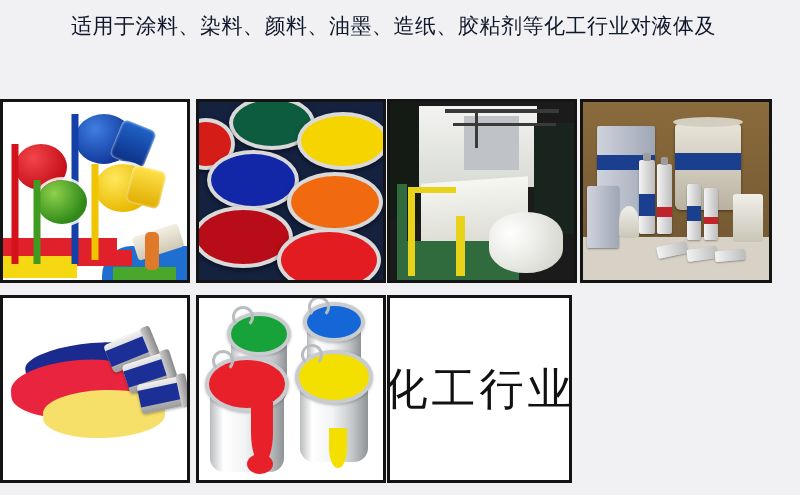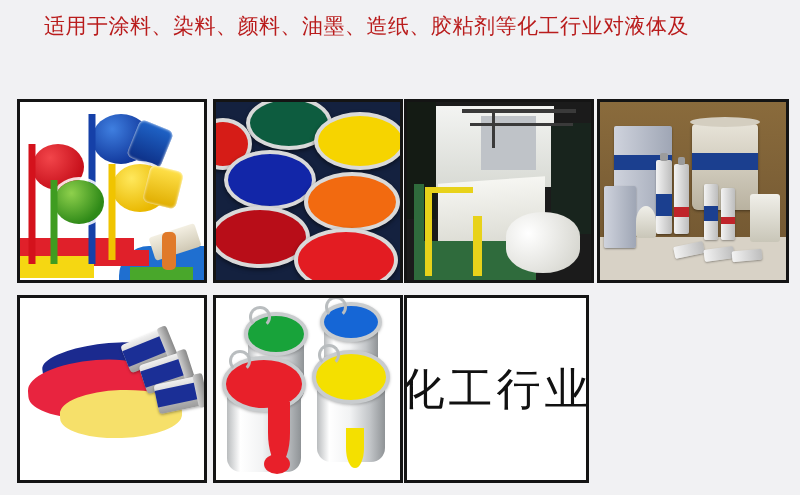--- a/index.html
+++ b/index.html
@@ -8,31 +8,31 @@
     width:800px;height:495px;
     background:#f1f1f3;
     font-family:"DejaVu Sans","Liberation Sans",sans-serif;
     overflow:hidden;position:relative;
   }
   .page{position:relative;width:800px;height:495px;}
 
   
   .caption{
     position:absolute;left:0;top:10px;width:800px;
-    padding:0 2px;box-sizing:border-box;
-    color:#b91c1c;
+    padding:0 29px;box-sizing:border-box;
+    color:#0f172a;
     font-size:21px;line-height:32px;
     letter-spacing:.5px;
     font-family:"DejaVu Sans","Liberation Sans",sans-serif;
   }
   .caption .l1{display:block;text-indent:42px;white-space:nowrap;}
   .caption .l2{display:block;white-space:nowrap;}
 
   
-  .grid{position:absolute;left:17px;top:99px;width:772px;height:386px;}
+  .grid{position:absolute;left:0;top:99px;width:772px;height:386px;}
   .panel{
     position:absolute;
     border:3px solid #141414;
     background:#fff;
     box-sizing:border-box;
     overflow:hidden;
   }
   .r1{top:0;height:184px;width:190px;}
   .r2{top:196px;height:188px;width:190px;}
   .c1{left:0;}

